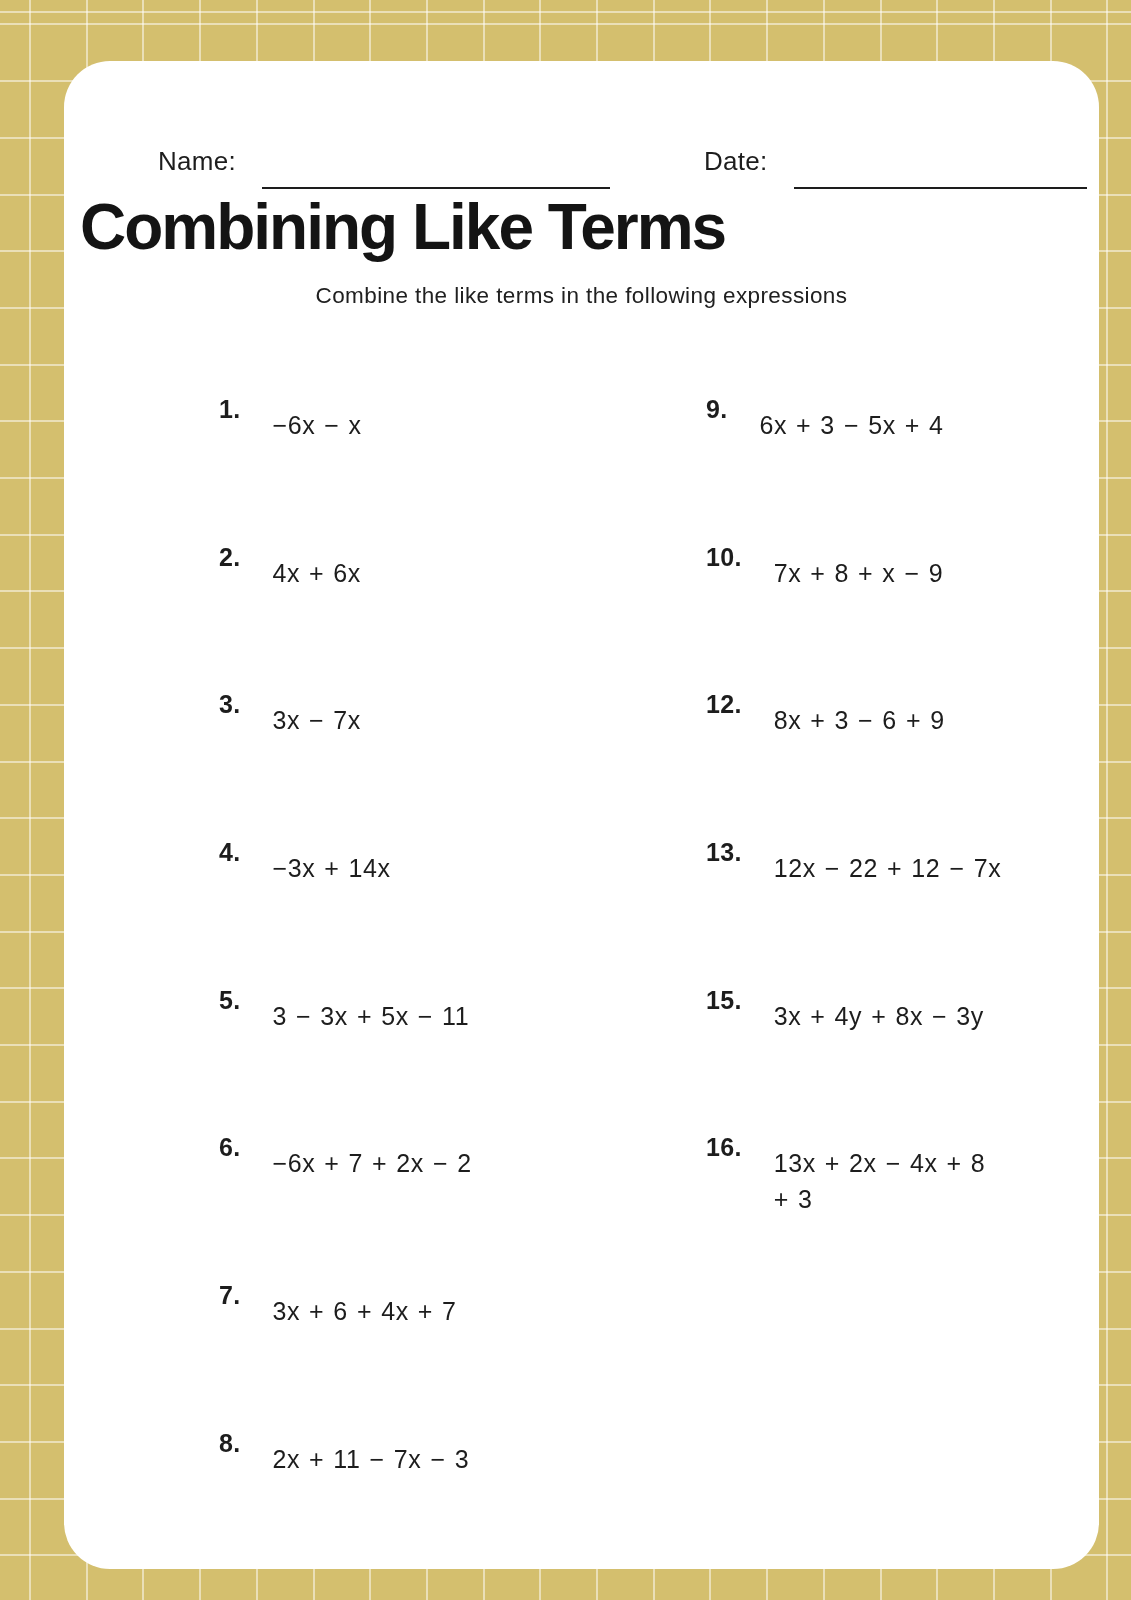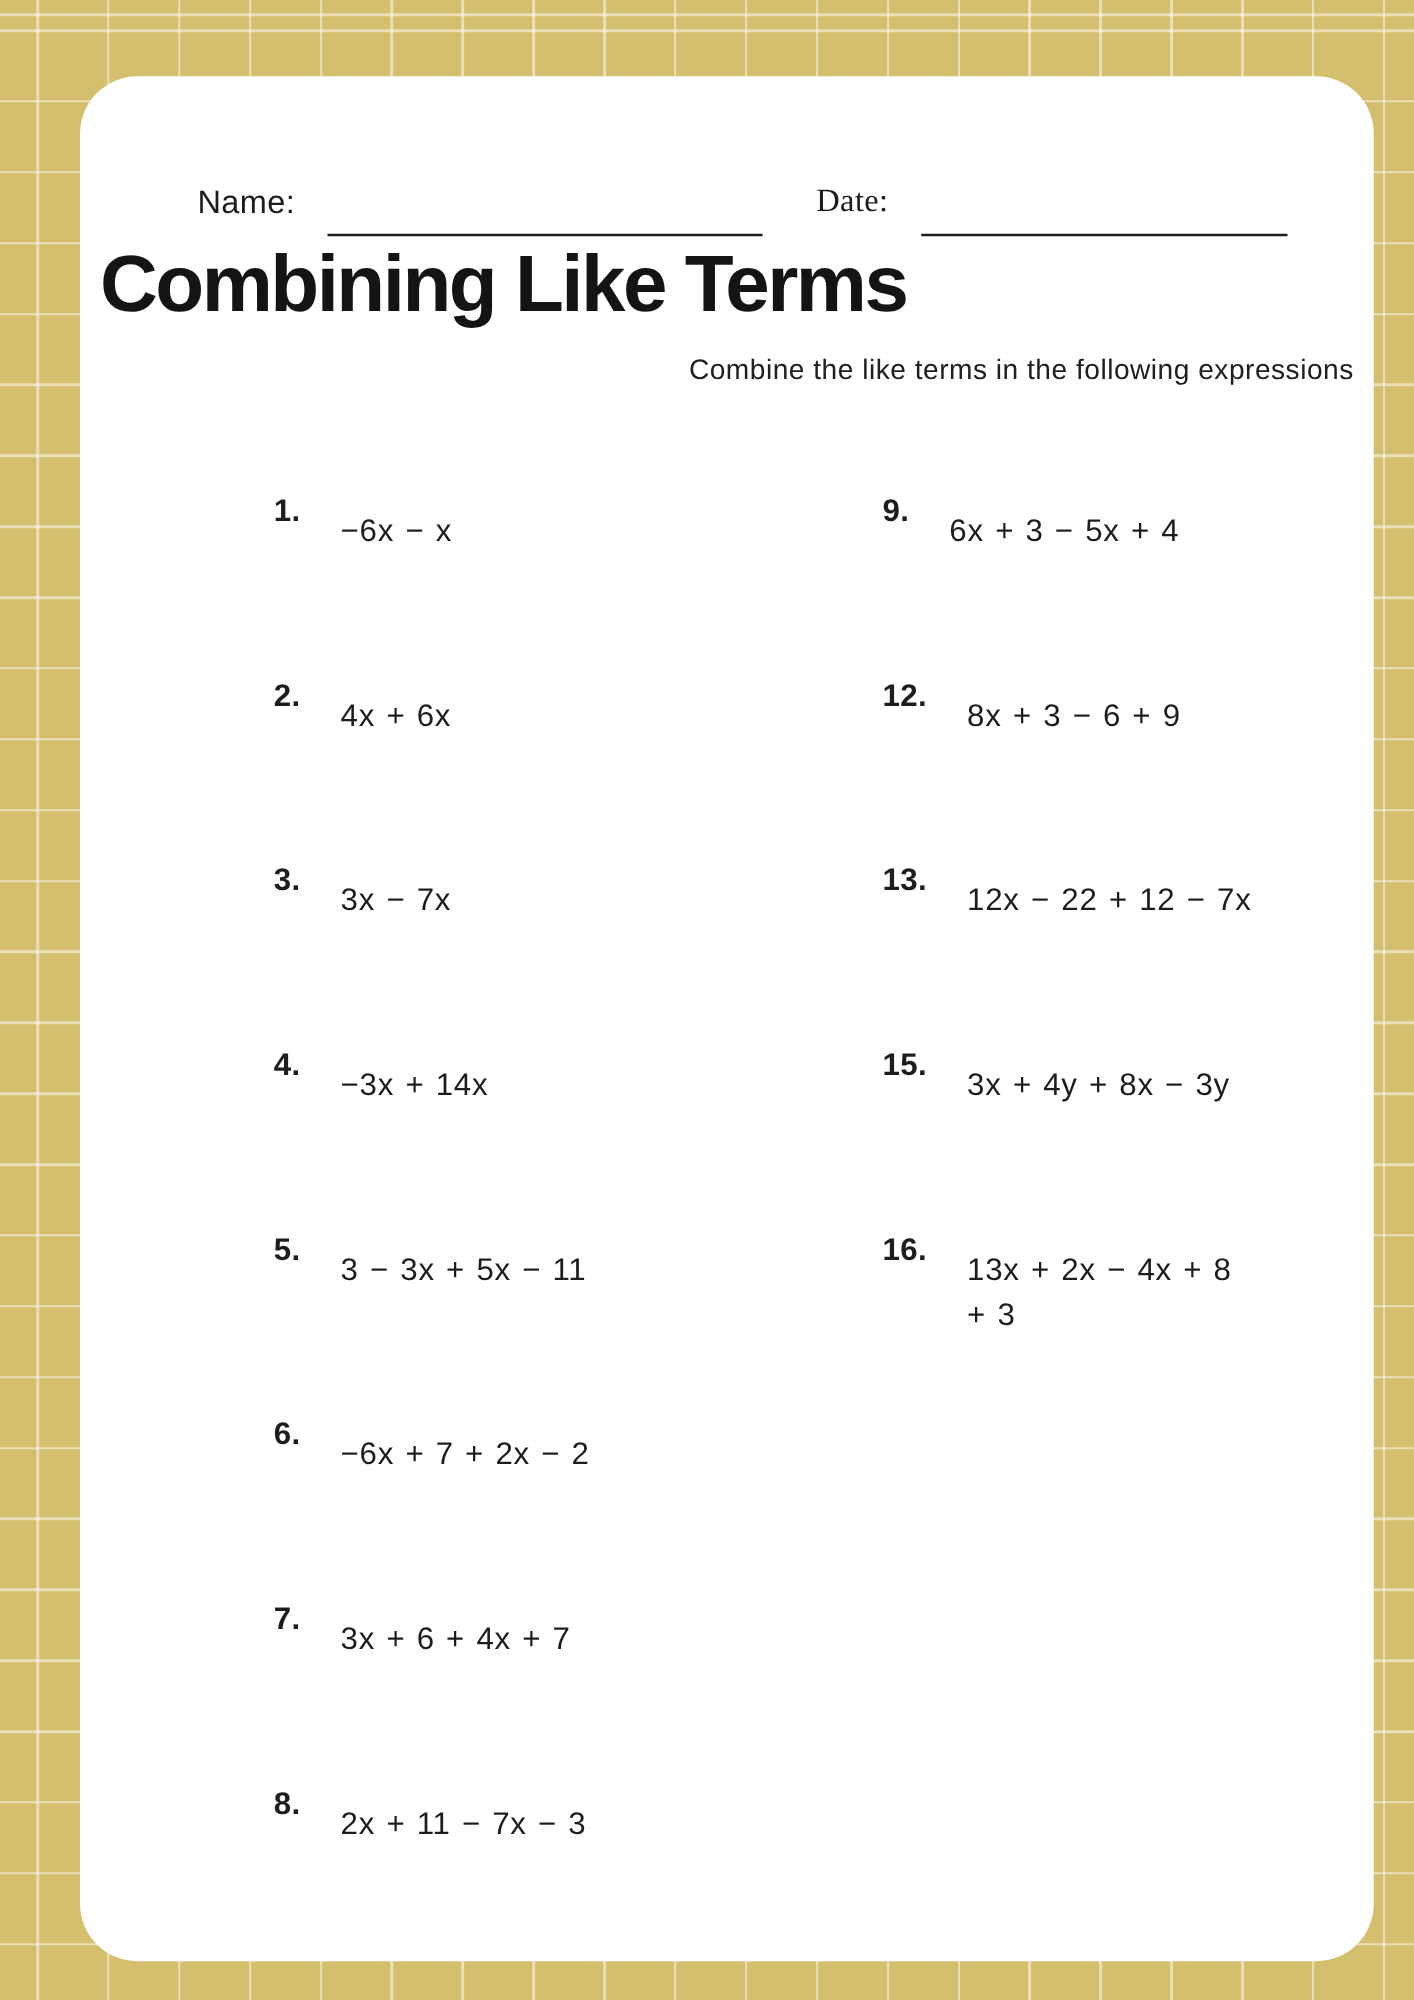--- a/index.html
+++ b/index.html
@@ -17,35 +17,35 @@
   .card {
     position:absolute; left:48px; top:45px;
     width:1035px; height:1508px;
     background:#ffffff; border-radius:46px;
   }
   .field {
     position:absolute; display:flex; align-items:flex-end;
     color:#1d1d1d;
   }
   .field-name { left:62px; top:52px; }
-  .field-date { left:557px; top:52px;font-family:Liberation Serif, serif; }
+  .field-date { left:608px; top:52px; }
   .field-label { font-size:26px; line-height:1.25; letter-spacing:0.3px; }
   .blank-line {
     border-bottom:2px solid #1d1d1d; margin-left:10px; margin-bottom:5px; height:24px;
   }
   .field-name .blank-line { width:348px; }
   .field-date .blank-line { width:293px; }
   .title {
     position:absolute; top:114px; left:0; width:100%;
     text-align:left; font-size:64px; font-weight:800;
     letter-spacing:-2px; color:#141414; line-height:1.15;
   }
   .subtitle {
     position:absolute; top:206px; left:0; width:100%;
-    text-align:right; font-size:22.5px; color:#202020; letter-spacing:0.4px;
+    text-align:center; font-size:22.5px; color:#202020; letter-spacing:0.4px;
   }
   .problems {
     position:absolute; left:107px; top:282px;
     display:grid;
     grid-template-columns:487px 360px;
     grid-template-rows:repeat(8, 147.7px);
     grid-auto-flow:column;
   }
   .problem {
     display:flex; align-items:flex-start;
@@ -104,20 +104,24 @@
     </div>
     <div class="problem">
       <span class="num">8.</span>
       <span class="expr">2x + 11 − 7x − 3</span>
     </div>
     <div class="problem">
       <span class="num">9.</span>
       <span class="expr">6x + 3 − 5x + 4</span>
     </div>
     <div class="problem">
+      <span class="num">10.</span>
+      <span class="expr">7x + 8 + x − 9</span>
+    </div>
+    <div class="problem">
       <span class="num">12.</span>
       <span class="expr">8x + 3 − 6 + 9</span>
     </div>
     <div class="problem">
       <span class="num">13.</span>
       <span class="expr">12x − 22 + 12 − 7x</span>
     </div>
     <div class="problem">
       <span class="num">15.</span>
       <span class="expr">3x + 4y + 8x − 3y</span>

